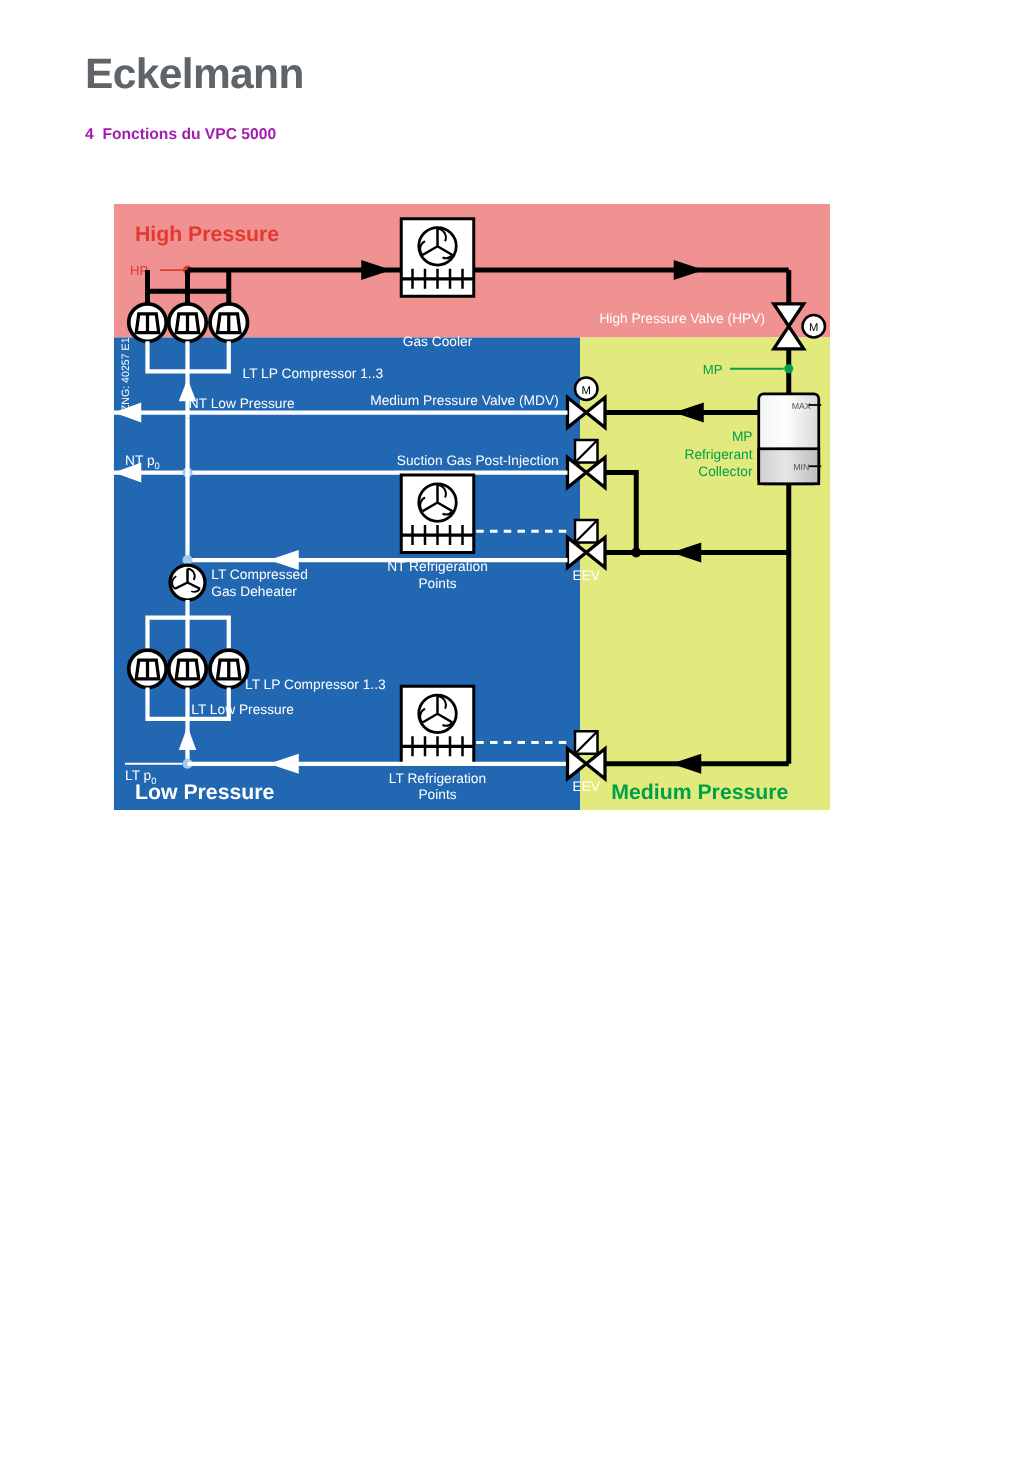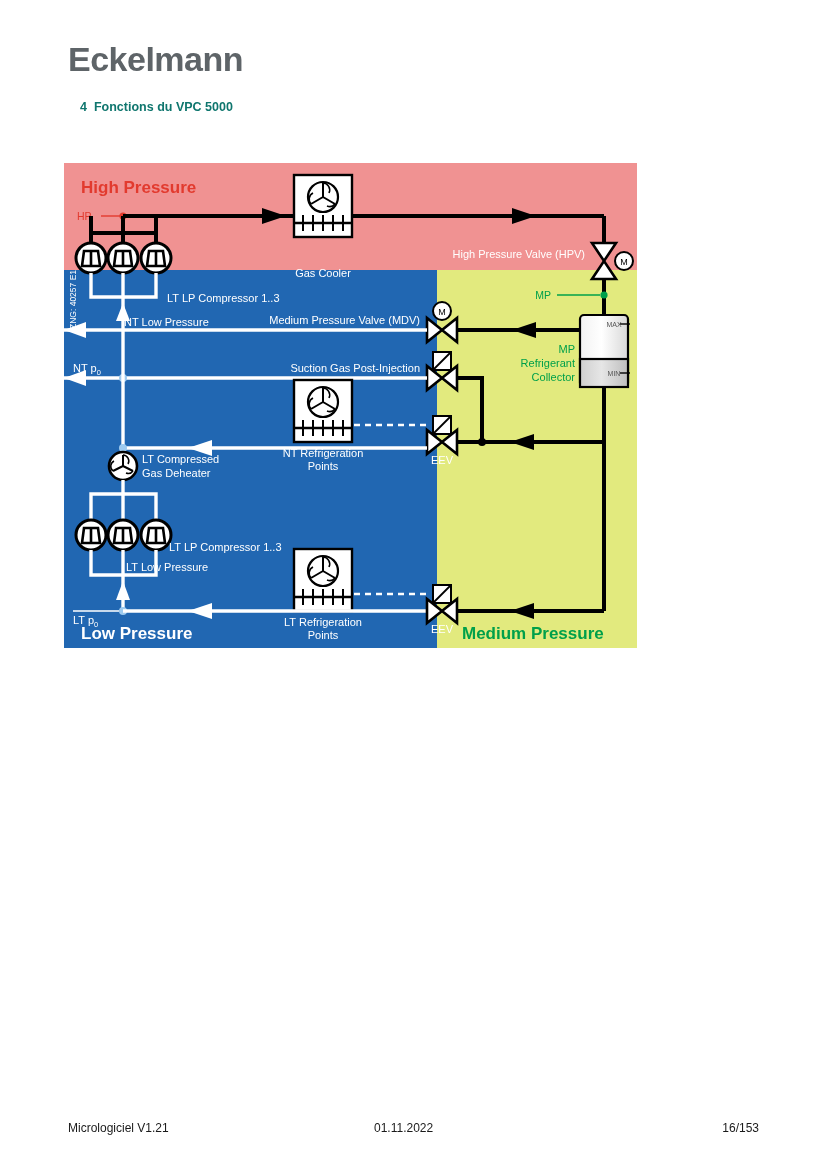--- a/index.html
+++ b/index.html
@@ -12,33 +12,33 @@
   .page{position:relative;width:827px;height:1169px;}
 
   
   .brand{
     position:absolute;left:68px;top:40px;
     font-size:34px;font-weight:bold;color:#5e6468;
     letter-spacing:-0.5px;
   }
   .sec-title{
     position:absolute;left:68px;top:100px;
-    font-size:12.5px;font-weight:bold;color:#0f766e;margin-left:12px;
+    font-size:12.5px;font-weight:bold;color:#a21caf;
   }
   .sec-title .num{margin-right:7px;}
   .intro{
     position:absolute;left:68px;top:135px;
     font-size:13px;color:#000;white-space:nowrap;
   }
   .intro .lnk{color:#2e74d0;}
   sub{font-size:72%;vertical-align:-0.28em;}
 
   
   .figure{
-    position:absolute;left:64px;top:163px;
+    position:absolute;left:91px;top:163px;
     width:573px;height:485px;
   }
   .svgfig{display:block;}
 
   
   .footer{position:absolute;left:0;top:1121px;width:827px;height:20px;}
   .footer span{position:absolute;font-size:12px;color:#1a1a1a;}
   .f-left{left:68px;}
   .f-mid{left:374px;}
   .f-right{right:68px;}
@@ -274,19 +274,14 @@
     </g>
     <text x="378" y="470" font-size="11" fill="#ffffff" text-anchor="middle" font-family="Liberation Sans, sans-serif">EEV</text>
     <line x1="290" y1="431" x2="367" y2="431" stroke="#ffffff" stroke-width="2.4" stroke-dasharray="6,5"></line>
 
     <line x1="393" y1="448" x2="540" y2="448" stroke="#000" stroke-width="4"></line>
     <polygon points="470,440 446,448 470,456" fill="#000"></polygon>
     <line x1="540" y1="421" x2="540" y2="448" stroke="#000" stroke-width="4"></line>
   </svg>
   </div>
 
-  <div class="footer">
-    <span class="f-left">Micrologiciel V1.21</span>
-    <span class="f-mid">01.11.2022</span>
-    <span class="f-right">16/153</span>
-  </div>
 
 </div>
 
 </body></html>

